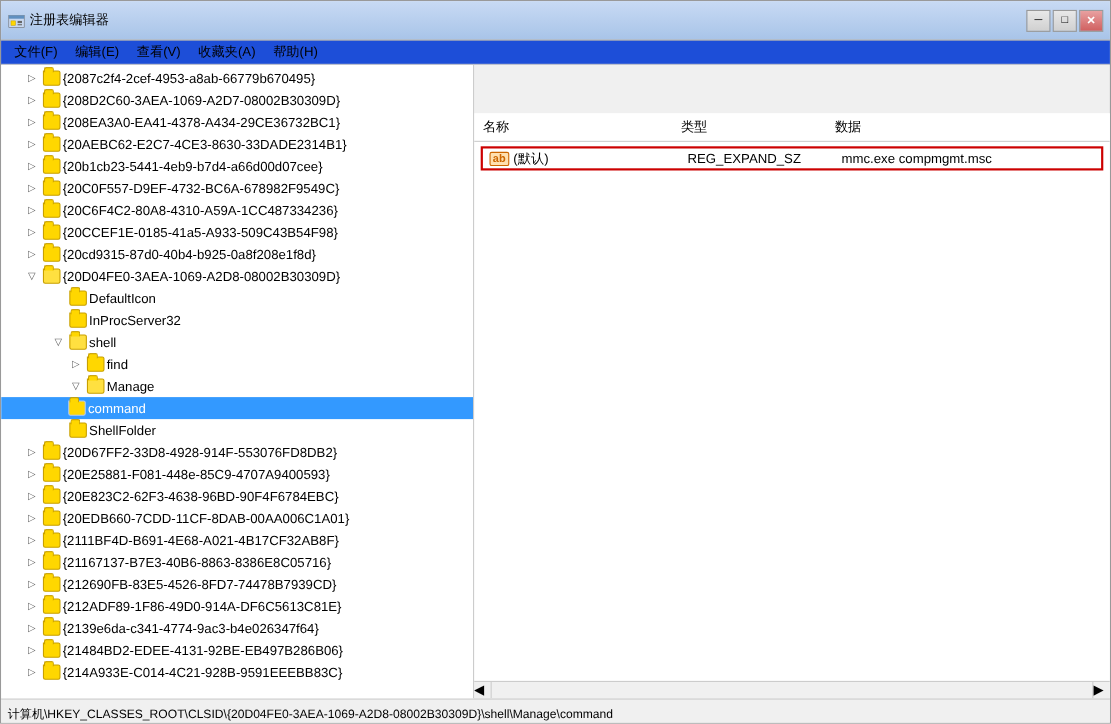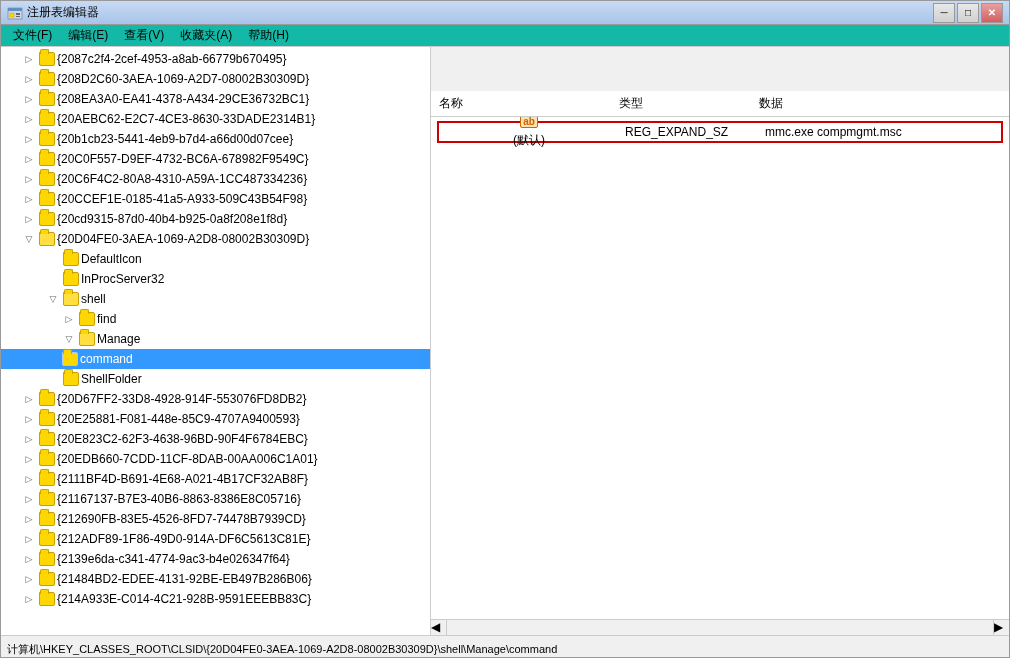--- a/index.html
+++ b/index.html
@@ -17,21 +17,21 @@
       width: 1010px;
       height: 658px;
       background: #f0f0f0;
       border: 1px solid #999;
       display: flex;
       flex-direction: column;
     }
 
     .title-bar {
       background: linear-gradient(to bottom, #c8daf4, #a8c4e8);
-      height: 24px;
+      height: 36px;
       display: flex;
       align-items: center;
       padding: 0 6px;
       user-select: none;
       border-bottom: 1px solid #999;
     }
 
     .title-bar-icon {
       width: 16px;
       height: 16px;
@@ -67,21 +67,21 @@
     }
 
     .tb-btn.close {
       background: linear-gradient(to bottom, #e8a0a0, #d06060);
       color: white;
       font-weight: bold;
     }
 
     
     .menu-bar {
-      background: #14b8a6;
+      background: #1d4ed8;
       height: 22px;
       display: flex;
       align-items: center;
       padding: 0 4px;
       border-bottom: 1px solid #ccc;
     }
 
     .menu-item {
       padding: 2px 8px;
       cursor: pointer;
@@ -223,21 +223,20 @@
       margin: 4px 6px;
     }
 
     .reg-row .reg-name {
       width: 180px;
       padding: 0 6px;
       display: flex;
       align-items: center;
       gap: 4px;
       font-size: 12px;
-      flex-direction: column;
     }
 
     .reg-row .reg-type {
       width: 140px;
       padding: 0 6px;
       font-size: 12px;
     }
 
     .reg-row .reg-data {
       flex: 1;

